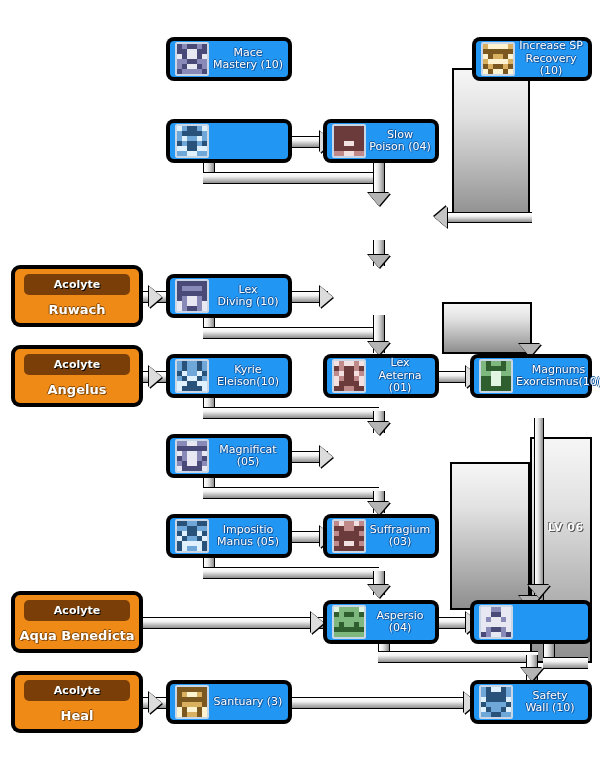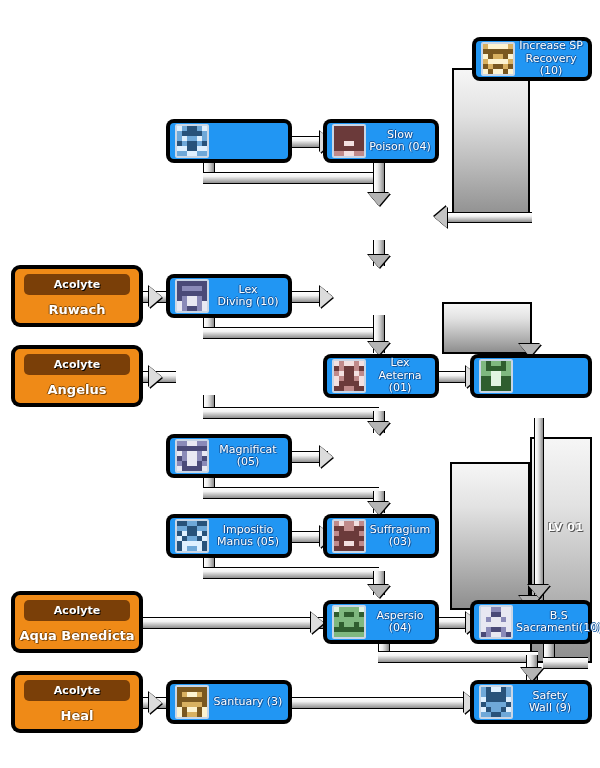--- a/index.html
+++ b/index.html
@@ -213,21 +213,21 @@
 
   <div class="v-bar" style="left:203px;top:555px;width:12px;height:24px;"></div>
   <div class="h-bar" style="left:203px;top:567px;width:176px;height:12px;"></div>
   <div class="v-bar" style="left:373px;top:571px;width:12px;height:24px;"></div>
   <div class="ah ah-down" style="left:368px;top:585px;"></div>
 
   <div class="panel-v" style="left:450px;top:462px;width:80px;height:148px;"></div>
   <div class="ah ah-down" style="left:519px;top:596px;"></div>
 
   <div class="panel-v" style="left:530px;top:437px;width:62px;height:226px;"></div>
-  <div class="lv-label" style="left:548px;top:521px;">LV 01</div>
+  <div class="lv-label" style="left:548px;top:521px;">LV 06</div>
 
   <div class="v-bar" style="left:534px;top:418px;width:10px;height:182px;"></div>
   <div class="ah ah-down" style="left:528px;top:585px;"></div>
 
   <div class="h-bar" style="left:140px;top:617px;width:196px;height:12px;"></div>
   <div class="ah ah-right" style="left:311px;top:612px;"></div>
 
   <div class="h-bar" style="left:438px;top:617px;width:38px;height:12px;"></div>
   <div class="ah ah-right" style="left:466px;top:612px;"></div>
 
@@ -258,20 +258,46 @@
   <div class="job" style="left:12px;top:592px;width:130px;height:60px;">
     <div class="job-head">Acolyte</div>
     <div class="job-name">Aqua Benedicta</div>
   </div>
 
   <div class="job" style="left:12px;top:672px;width:130px;height:60px;">
     <div class="job-head">Acolyte</div>
     <div class="job-name">Heal</div>
   </div>
 
+  <div class="skill" style="left:167px;top:38px;width:124px;height:42px;">
+    <span class="sk-icon" style="background: rgb(74, 74, 120);">
+        <i class="ic" style="left:5px;top:0px;width:5px;height:5px;background:#8a8ab8"></i>
+        <i class="ic" style="left:20px;top:0px;width:5px;height:5px;background:#8a8ab8"></i>
+        <i class="ic" style="left:10px;top:5px;width:5px;height:5px;background:#e8e8f2"></i>
+        <i class="ic" style="left:15px;top:5px;width:5px;height:5px;background:#e8e8f2"></i>
+        <i class="ic" style="left:0px;top:10px;width:5px;height:5px;background:#e8e8f2"></i>
+        <i class="ic" style="left:25px;top:10px;width:5px;height:5px;background:#e8e8f2"></i>
+        <i class="ic" style="left:10px;top:10px;width:5px;height:5px;background:#e8e8f2"></i>
+        <i class="ic" style="left:15px;top:10px;width:5px;height:5px;background:#e8e8f2"></i>
+        <i class="ic" style="left:0px;top:15px;width:5px;height:5px;background:#8a8ab8"></i>
+        <i class="ic" style="left:25px;top:15px;width:5px;height:5px;background:#8a8ab8"></i>
+        <i class="ic" style="left:5px;top:15px;width:5px;height:5px;background:#8a8ab8"></i>
+        <i class="ic" style="left:20px;top:15px;width:5px;height:5px;background:#8a8ab8"></i>
+        <i class="ic" style="left:0px;top:20px;width:5px;height:5px;background:#8a8ab8"></i>
+        <i class="ic" style="left:25px;top:20px;width:5px;height:5px;background:#8a8ab8"></i>
+        <i class="ic" style="left:10px;top:20px;width:5px;height:5px;background:#e8e8f2"></i>
+        <i class="ic" style="left:15px;top:20px;width:5px;height:5px;background:#e8e8f2"></i>
+        <i class="ic" style="left:5px;top:25px;width:5px;height:5px;background:#8a8ab8"></i>
+        <i class="ic" style="left:20px;top:25px;width:5px;height:5px;background:#8a8ab8"></i>
+        <i class="ic" style="left:10px;top:25px;width:5px;height:5px;background:#8a8ab8"></i>
+        <i class="ic" style="left:15px;top:25px;width:5px;height:5px;background:#8a8ab8"></i>
+      </span>
+    <span class="sk-label">Mace
+Mastery (10)</span>
+  </div>
 
   <div class="skill" style="left:473px;top:38px;width:118px;height:42px;">
     <span class="sk-icon" style="background: rgb(122, 88, 32);">
         <i class="ic" style="left:0px;top:0px;width:5px;height:5px;background:#d8b060"></i>
         <i class="ic" style="left:25px;top:0px;width:5px;height:5px;background:#d8b060"></i>
         <i class="ic" style="left:5px;top:0px;width:5px;height:5px;background:#fdf3d0"></i>
         <i class="ic" style="left:20px;top:0px;width:5px;height:5px;background:#fdf3d0"></i>
         <i class="ic" style="left:10px;top:0px;width:5px;height:5px;background:#fdf3d0"></i>
         <i class="ic" style="left:15px;top:0px;width:5px;height:5px;background:#fdf3d0"></i>
         <i class="ic" style="left:0px;top:10px;width:5px;height:5px;background:#fdf3d0"></i>
@@ -359,20 +385,48 @@
         <i class="ic" style="left:0px;top:25px;width:5px;height:5px;background:#e8e8f2"></i>
         <i class="ic" style="left:25px;top:25px;width:5px;height:5px;background:#e8e8f2"></i>
         <i class="ic" style="left:5px;top:25px;width:5px;height:5px;background:#8a8ab8"></i>
         <i class="ic" style="left:20px;top:25px;width:5px;height:5px;background:#8a8ab8"></i>
       </span>
     <span class="sk-label">Lex
 Diving (10)</span>
   </div>
 
 
+  <div class="skill" style="left:167px;top:355px;width:124px;height:42px;">
+    <span class="sk-icon" style="background: rgb(40, 82, 122);">
+        <i class="ic" style="left:0px;top:0px;width:5px;height:5px;background:#6fa8d8"></i>
+        <i class="ic" style="left:25px;top:0px;width:5px;height:5px;background:#6fa8d8"></i>
+        <i class="ic" style="left:10px;top:0px;width:5px;height:5px;background:#6fa8d8"></i>
+        <i class="ic" style="left:15px;top:0px;width:5px;height:5px;background:#6fa8d8"></i>
+        <i class="ic" style="left:0px;top:5px;width:5px;height:5px;background:#6fa8d8"></i>
+        <i class="ic" style="left:25px;top:5px;width:5px;height:5px;background:#6fa8d8"></i>
+        <i class="ic" style="left:10px;top:5px;width:5px;height:5px;background:#6fa8d8"></i>
+        <i class="ic" style="left:15px;top:5px;width:5px;height:5px;background:#6fa8d8"></i>
+        <i class="ic" style="left:5px;top:10px;width:5px;height:5px;background:#dff0ff"></i>
+        <i class="ic" style="left:20px;top:10px;width:5px;height:5px;background:#dff0ff"></i>
+        <i class="ic" style="left:10px;top:10px;width:5px;height:5px;background:#6fa8d8"></i>
+        <i class="ic" style="left:15px;top:10px;width:5px;height:5px;background:#6fa8d8"></i>
+        <i class="ic" style="left:0px;top:15px;width:5px;height:5px;background:#6fa8d8"></i>
+        <i class="ic" style="left:25px;top:15px;width:5px;height:5px;background:#6fa8d8"></i>
+        <i class="ic" style="left:10px;top:15px;width:5px;height:5px;background:#dff0ff"></i>
+        <i class="ic" style="left:15px;top:15px;width:5px;height:5px;background:#dff0ff"></i>
+        <i class="ic" style="left:0px;top:20px;width:5px;height:5px;background:#dff0ff"></i>
+        <i class="ic" style="left:25px;top:20px;width:5px;height:5px;background:#dff0ff"></i>
+        <i class="ic" style="left:5px;top:20px;width:5px;height:5px;background:#dff0ff"></i>
+        <i class="ic" style="left:20px;top:20px;width:5px;height:5px;background:#dff0ff"></i>
+        <i class="ic" style="left:0px;top:25px;width:5px;height:5px;background:#dff0ff"></i>
+        <i class="ic" style="left:25px;top:25px;width:5px;height:5px;background:#dff0ff"></i>
+      </span>
+    <span class="sk-label">Kyrie
+Eleison(10)</span>
+  </div>
 
   <div class="skill" style="left:324px;top:355px;width:114px;height:42px;">
     <span class="sk-icon" style="background: rgb(107, 58, 58);">
         <i class="ic" style="left:0px;top:0px;width:5px;height:5px;background:#f3e0e0"></i>
         <i class="ic" style="left:25px;top:0px;width:5px;height:5px;background:#f3e0e0"></i>
         <i class="ic" style="left:5px;top:0px;width:5px;height:5px;background:#c08a8a"></i>
         <i class="ic" style="left:20px;top:0px;width:5px;height:5px;background:#c08a8a"></i>
         <i class="ic" style="left:10px;top:0px;width:5px;height:5px;background:#f3e0e0"></i>
         <i class="ic" style="left:15px;top:0px;width:5px;height:5px;background:#f3e0e0"></i>
         <i class="ic" style="left:5px;top:5px;width:5px;height:5px;background:#c08a8a"></i>
@@ -406,20 +460,22 @@
         <i class="ic" style="left:25px;top:10px;width:5px;height:5px;background:#7fb87f"></i>
         <i class="ic" style="left:5px;top:10px;width:5px;height:5px;background:#7fb87f"></i>
         <i class="ic" style="left:20px;top:10px;width:5px;height:5px;background:#7fb87f"></i>
         <i class="ic" style="left:10px;top:10px;width:5px;height:5px;background:#e2f5e2"></i>
         <i class="ic" style="left:15px;top:10px;width:5px;height:5px;background:#e2f5e2"></i>
         <i class="ic" style="left:10px;top:15px;width:5px;height:5px;background:#e2f5e2"></i>
         <i class="ic" style="left:15px;top:15px;width:5px;height:5px;background:#e2f5e2"></i>
         <i class="ic" style="left:10px;top:20px;width:5px;height:5px;background:#e2f5e2"></i>
         <i class="ic" style="left:15px;top:20px;width:5px;height:5px;background:#e2f5e2"></i>
       </span>
+    <span class="sk-label">Magnums
+Exorcismus(10)</span>
   </div>
 
   <div class="skill" style="left:167px;top:435px;width:124px;height:42px;">
     <span class="sk-icon" style="background: rgb(74, 74, 120);">
         <i class="ic" style="left:0px;top:0px;width:5px;height:5px;background:#8a8ab8"></i>
         <i class="ic" style="left:25px;top:0px;width:5px;height:5px;background:#8a8ab8"></i>
         <i class="ic" style="left:5px;top:0px;width:5px;height:5px;background:#8a8ab8"></i>
         <i class="ic" style="left:20px;top:0px;width:5px;height:5px;background:#8a8ab8"></i>
         <i class="ic" style="left:10px;top:0px;width:5px;height:5px;background:#e8e8f2"></i>
         <i class="ic" style="left:15px;top:0px;width:5px;height:5px;background:#e8e8f2"></i>
@@ -550,22 +606,20 @@
         <i class="ic" style="left:15px;top:15px;width:5px;height:5px;background:#e8e8f2"></i>
         <i class="ic" style="left:0px;top:20px;width:5px;height:5px;background:#e8e8f2"></i>
         <i class="ic" style="left:25px;top:20px;width:5px;height:5px;background:#e8e8f2"></i>
         <i class="ic" style="left:5px;top:20px;width:5px;height:5px;background:#8a8ab8"></i>
         <i class="ic" style="left:20px;top:20px;width:5px;height:5px;background:#8a8ab8"></i>
         <i class="ic" style="left:5px;top:25px;width:5px;height:5px;background:#8a8ab8"></i>
         <i class="ic" style="left:20px;top:25px;width:5px;height:5px;background:#8a8ab8"></i>
         <i class="ic" style="left:10px;top:25px;width:5px;height:5px;background:#e8e8f2"></i>
         <i class="ic" style="left:15px;top:25px;width:5px;height:5px;background:#e8e8f2"></i>
       </span>
-    <span class="sk-label">B.S
-Sacramenti(10)</span>
   </div>
 
   <div class="skill" style="left:167px;top:681px;width:124px;height:42px;">
     <span class="sk-icon" style="background: rgb(122, 88, 32);">
         <i class="ic" style="left:5px;top:5px;width:5px;height:5px;background:#d8b060"></i>
         <i class="ic" style="left:20px;top:5px;width:5px;height:5px;background:#d8b060"></i>
         <i class="ic" style="left:10px;top:5px;width:5px;height:5px;background:#fdf3d0"></i>
         <i class="ic" style="left:15px;top:5px;width:5px;height:5px;background:#fdf3d0"></i>
         <i class="ic" style="left:5px;top:15px;width:5px;height:5px;background:#d8b060"></i>
         <i class="ic" style="left:20px;top:15px;width:5px;height:5px;background:#d8b060"></i>
@@ -600,16 +654,16 @@
         <i class="ic" style="left:0px;top:20px;width:5px;height:5px;background:#dff0ff"></i>
         <i class="ic" style="left:25px;top:20px;width:5px;height:5px;background:#dff0ff"></i>
         <i class="ic" style="left:10px;top:20px;width:5px;height:5px;background:#6fa8d8"></i>
         <i class="ic" style="left:15px;top:20px;width:5px;height:5px;background:#6fa8d8"></i>
         <i class="ic" style="left:0px;top:25px;width:5px;height:5px;background:#6fa8d8"></i>
         <i class="ic" style="left:25px;top:25px;width:5px;height:5px;background:#6fa8d8"></i>
         <i class="ic" style="left:5px;top:25px;width:5px;height:5px;background:#6fa8d8"></i>
         <i class="ic" style="left:20px;top:25px;width:5px;height:5px;background:#6fa8d8"></i>
       </span>
     <span class="sk-label">Safety
-Wall (9)</span>
+Wall (10)</span>
   </div>
 
 </div>
 
 </body></html>

